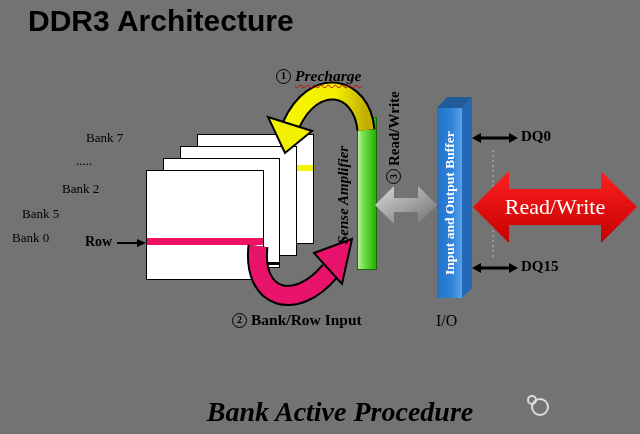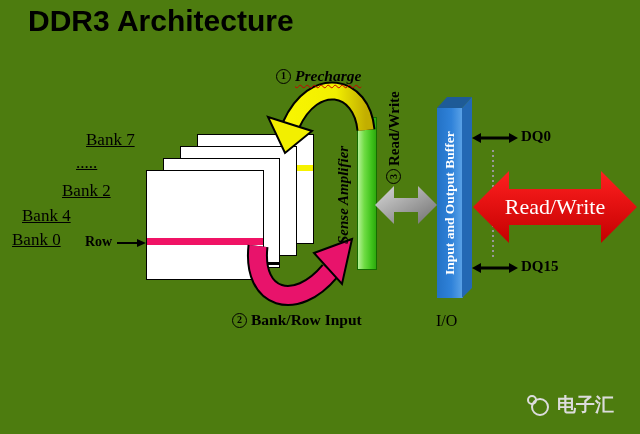--- a/index.html
+++ b/index.html
@@ -1,27 +1,27 @@
 <!DOCTYPE html>
 <html><head>
 <meta charset="utf-8">
 <style>
   html,body{margin:0;padding:0;background:#fff;}
-  #canvas{position:relative;width:640px;height:434px;background:#4d7c0f;overflow:hidden;
+  #canvas{position:relative;width:640px;height:434px;background:#737373;overflow:hidden;
           font-family:"Liberation Serif", serif;color:#000;}
   .abs{position:absolute;}
   
   .title{left:28px;top:4px;font-family:"Liberation Sans",sans-serif;
          font-weight:700;font-size:30px;letter-spacing:0px;z-index:6;}
   
   .bankrect{position:absolute;background:#fff;border:1.5px solid #000;z-index:1;overflow:hidden;}
   .stripe{position:absolute;left:0;right:0;}
   
   .lbl{position:absolute;z-index:6;white-space:nowrap;}
-  .serif17{font-size:17px;text-decoration:underline;}
+  .serif17{font-size:13px;}
   .boldserif{font-weight:700;}
   .step{display:flex;align-items:center;gap:4px;font-weight:700;font-size:15.5px;}
   .circ{display:inline-flex;align-items:center;justify-content:center;flex:0 0 auto;
         width:13px;height:13px;border:1.3px solid #000;border-radius:50%;
         font-size:10px;font-weight:700;line-height:1;font-family:"Liberation Serif",serif;}
   .wavy{text-decoration:underline;text-decoration-style:wavy;text-decoration-color:#cc0000;
         text-decoration-thickness:1px;text-underline-offset:3px;font-style:italic;}
   
   .vtext{writing-mode:vertical-rl;transform:rotate(180deg);display:flex;
          align-items:center;justify-content:center;text-align:center;}
@@ -64,21 +64,21 @@
   <div class="bankrect" style="left:163px;top:158px;width:115px;height:108px;">
     <span class="stripe" style="top:103px;height:3px;background:#000;"></span>
   </div>
   <div class="bankrect" style="left:146px;top:170px;width:116px;height:108px;">
     <span class="stripe" style="top:67px;height:7px;background:#f01365;"></span>
   </div>
 
   <div class="abs lbl serif17" style="left:86px;top:130px;">Bank 7</div>
   <div class="abs lbl serif17" style="left:76px;top:153px;">.....</div>
   <div class="abs lbl serif17" style="left:62px;top:181px;">Bank 2</div>
-  <div class="abs lbl serif17" style="left:22px;top:206px;">Bank 4</div>
+  <div class="abs lbl serif17" style="left:22px;top:206px;">Bank 5</div>
   <div class="abs lbl serif17" style="left:12px;top:230px;">Bank 0</div>
   <div class="abs lbl boldserif" style="left:85px;top:234px;font-size:14px;">Row</div>
 
   <div class="abs sensebar"></div>
   <div class="abs senselabel vtext lbl">Sense Amplifier</div>
 
   <div class="abs bufferface vtext">
     <span>Input and Output Buffer</span>
   </div>
   <div class="abs lbl iolabel">I/O</div>
@@ -94,27 +94,27 @@
   <div class="abs lbl step3 vtext step">
     <span class="circ">3</span>
     <span>Read/Write</span>
   </div>
 
   <div class="abs lbl boldserif" style="left:521px;top:128px;font-size:15px;">DQ0</div>
   <div class="abs lbl boldserif" style="left:521px;top:258px;font-size:15px;">DQ15</div>
 
   <div class="abs lbl rwlabel">Read/Write</div>
 
+  <div class="abs lbl footer">Bank Active Procedure</div>
 
   <div class="abs watermark">
     <svg width="26" height="26" viewBox="0 0 26 26">
       <circle cx="14" cy="15" r="8" fill="none" stroke="#dcdcdc" stroke-width="2"></circle>
       <circle cx="6" cy="8" r="4" fill="none" stroke="#dcdcdc" stroke-width="2"></circle>
     </svg>
-    <span>电子汇</span>
   </div>
 
   <svg id="overlay" width="640" height="434" viewBox="0 0 640 434">
     <defs>
       <linearGradient id="yg" x1="0" y1="0" x2="1" y2="0">
         <stop offset="0" stop-color="#f8f500"></stop>
           <stop offset="0.6" stop-color="#f2ef00"></stop>
         <stop offset="1" stop-color="#c2ae00"></stop>
       </linearGradient>
       <linearGradient id="gg" x1="0" y1="0" x2="1" y2="1">

